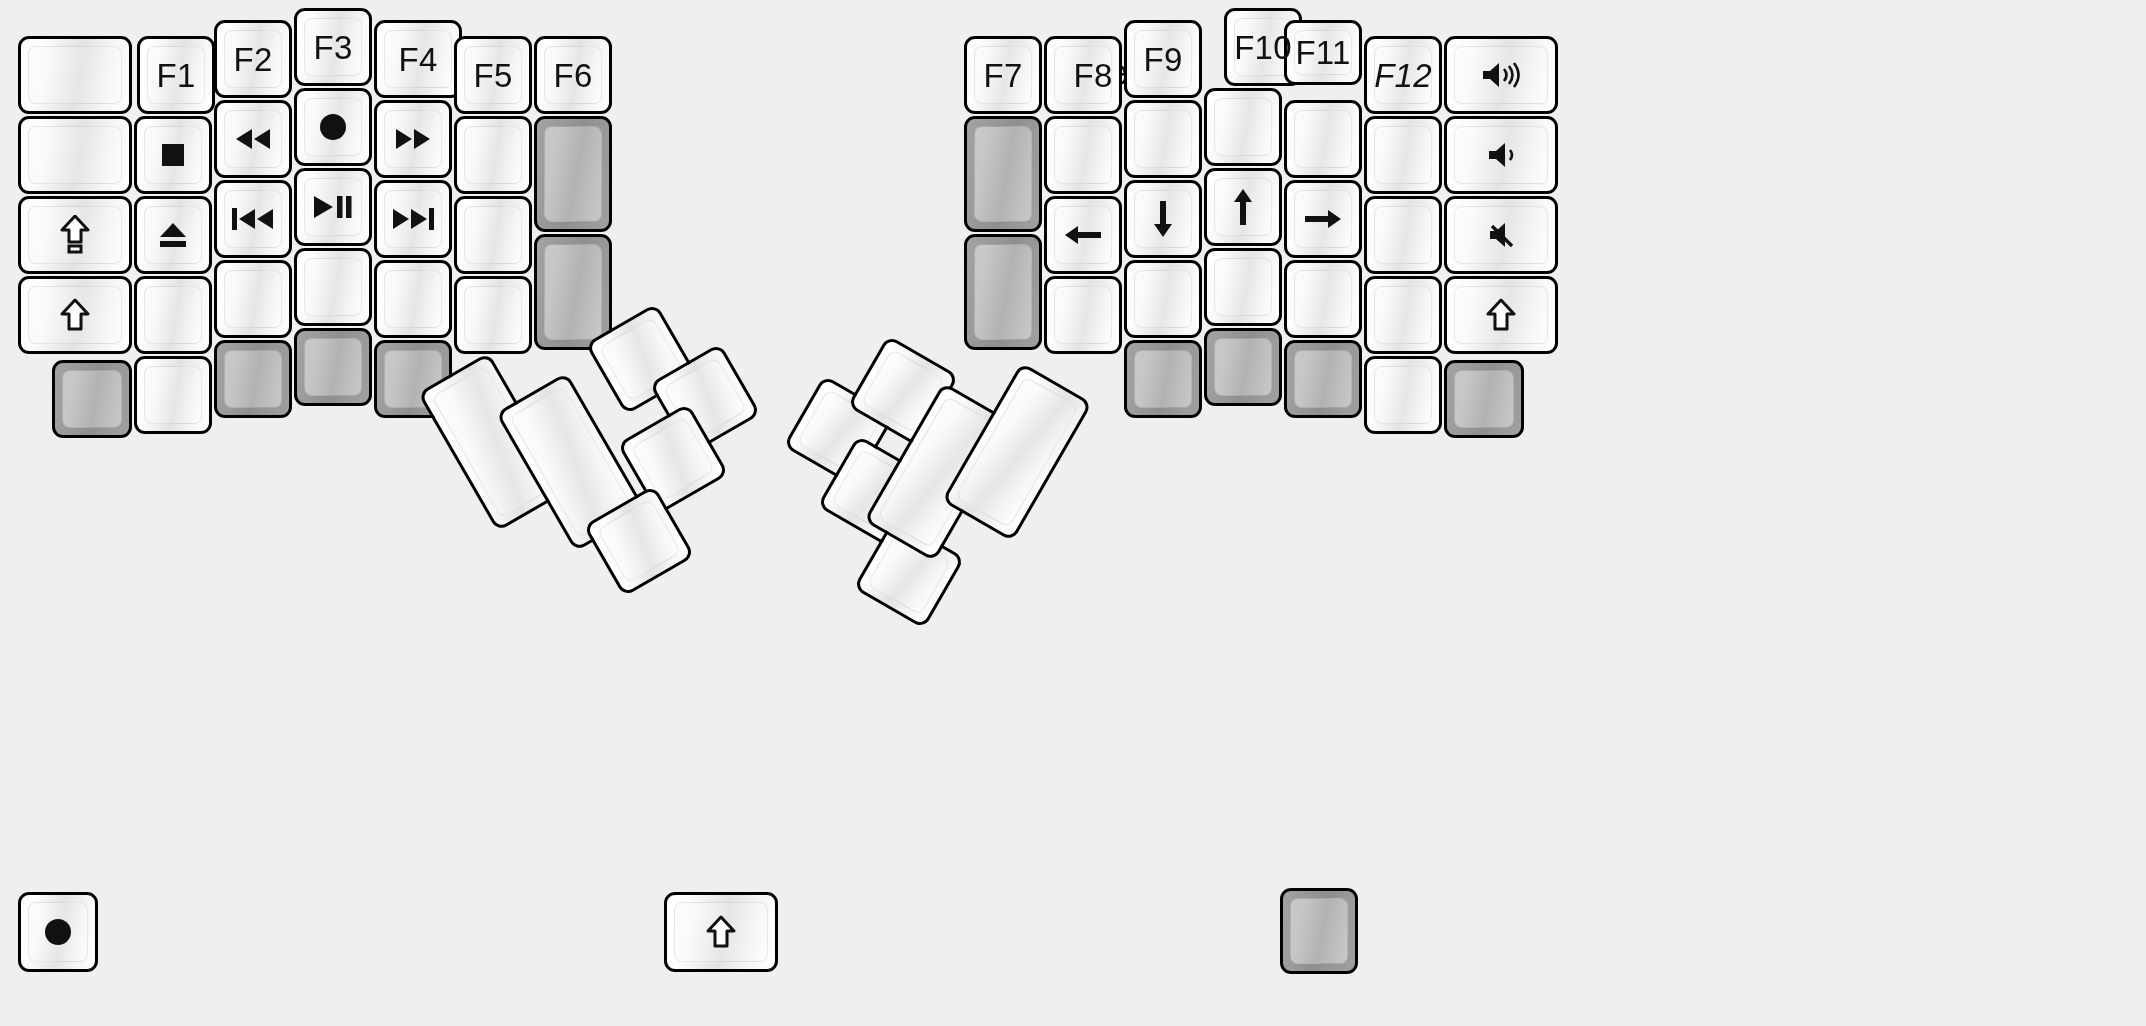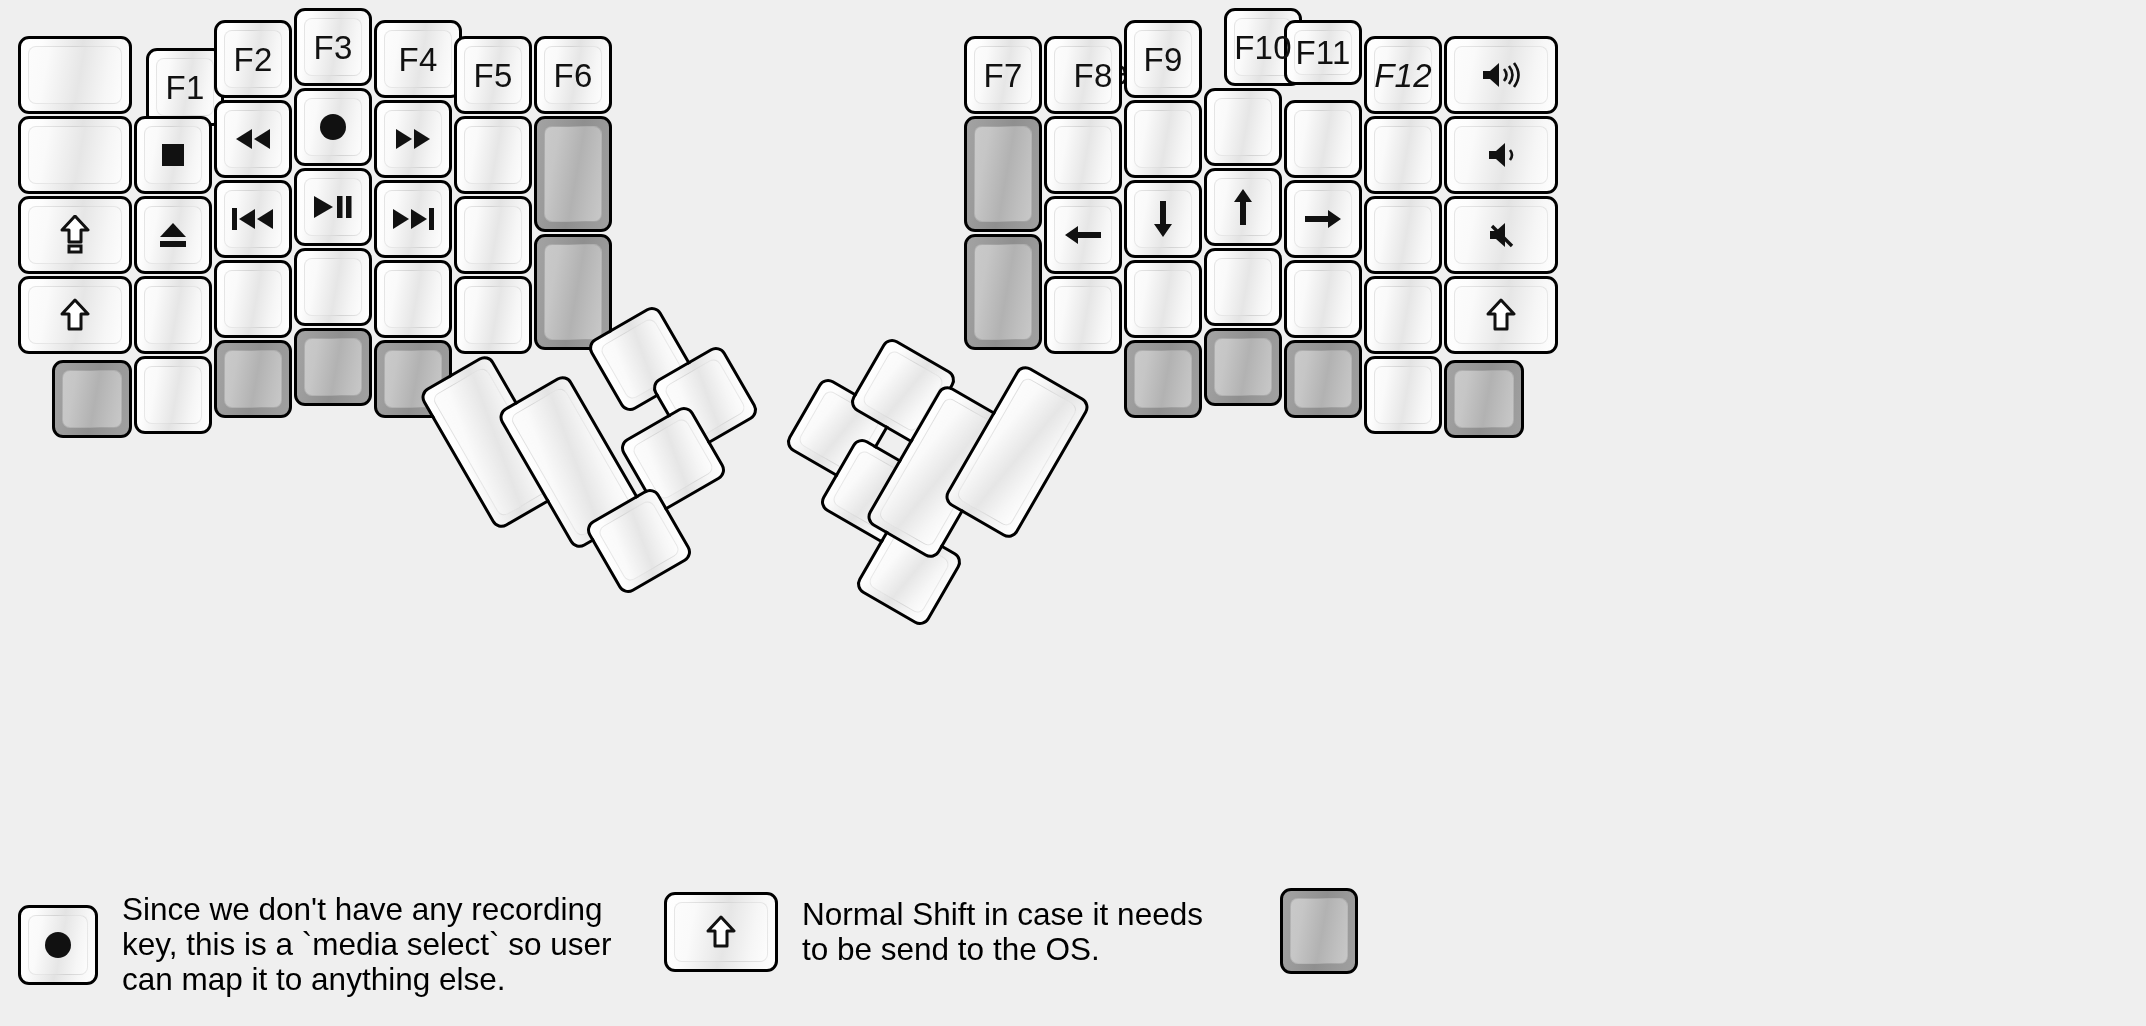--- a/index.html
+++ b/index.html
@@ -99,21 +99,21 @@
     <div class="key" style="left: 18px; top: 276px; width: 114px; height: 78px;">
       <span class="cap gly">
         <svg width="30" height="34" viewBox="0 0 30 34" xmlns="http://www.w3.org/2000/svg">
           <polygon points="15,2 28,16 21,16 21,31 9,31 9,16 2,16" fill="#fff" stroke="#111" stroke-width="3" stroke-linejoin="round"></polygon>
         </svg>
       </span>
     </div>
     <div class="key trans" style="left: 52px; top: 360px; width: 80px; height: 78px;">
       <span class="cap"></span>
     </div>
-    <div class="key" style="left: 146px; top: 36px; width: 78px; height: 78px; margin-top: 12px;">
+    <div class="key" style="left: 137px; top: 36px; width: 78px; height: 78px;">
       <span class="cap">F1</span>
     </div>
     <div class="key" style="left: 134px; top: 116px; width: 78px; height: 78px;">
       <span class="cap gly">
         <svg width="26" height="26" viewBox="0 0 26 26" xmlns="http://www.w3.org/2000/svg">
           <rect x="2" y="2" width="22" height="22" fill="#111"></rect>
         </svg>
       </span>
     </div>
     <div class="key" style="left: 134px; top: 196px; width: 78px; height: 78px;">
@@ -398,33 +398,28 @@
       <span class="cap"></span>
     </div>
     <div class="legend-item" style="left: 18px; top: 892px;">
       <div class="legend-key" style="width: 80px; height: 80px;">
         <span class="cap gly">
           <svg width="30" height="30" viewBox="0 0 30 30" xmlns="http://www.w3.org/2000/svg">
             <circle cx="15" cy="15" r="13" fill="#111"></circle>
           </svg>
         </span>
       </div>
-      <div class="legend-text">Since we don't have any recording
-key, this is a `media select` so user
-can map it to anything else.</div>
     </div>
     <div class="legend-item" style="left: 664px; top: 892px;">
       <div class="legend-key" style="width: 114px; height: 80px;">
         <span class="cap gly">
           <svg width="30" height="34" viewBox="0 0 30 34" xmlns="http://www.w3.org/2000/svg">
             <polygon points="15,2 28,16 21,16 21,31 9,31 9,16 2,16" fill="#fff" stroke="#111" stroke-width="3" stroke-linejoin="round"></polygon>
           </svg>
         </span>
       </div>
-      <div class="legend-text">Normal Shift in case it needs
-to be send to the OS.</div>
     </div>
     <div class="legend-item" style="left: 1280px; top: 888px;">
       <div class="legend-key trans" style="width: 78px; height: 86px;">
         <span class="cap gly"></span>
       </div>
     </div>
   </div>
 
 </body></html>

